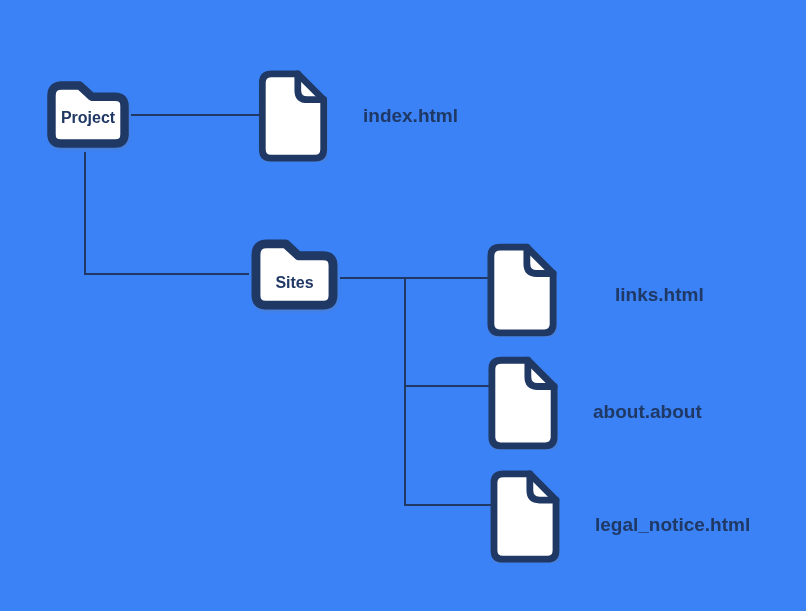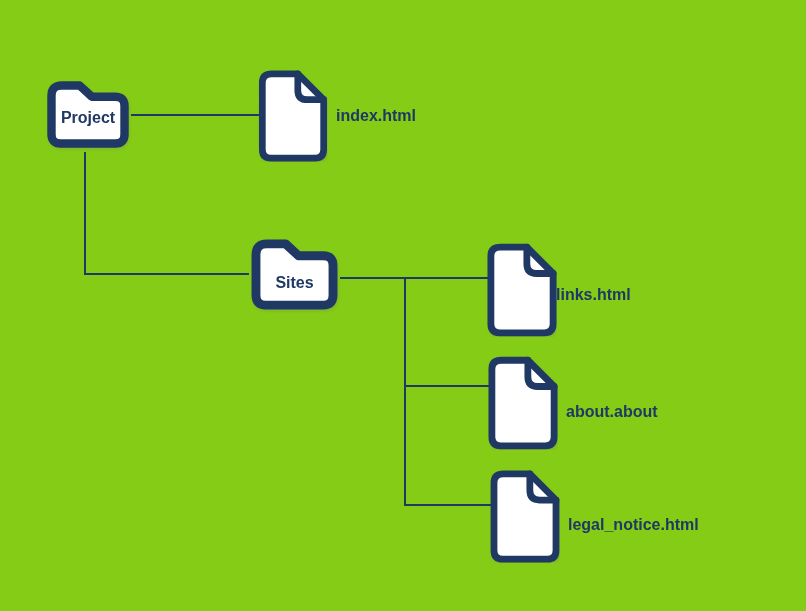--- a/index.html
+++ b/index.html
@@ -4,21 +4,21 @@
 <style>
   html, body {
     margin: 0;
     padding: 0;
     background: #ffffff;
   }
   .canvas {
     position: relative;
     width: 806px;
     height: 611px;
-    background: #84cc16;
+    background: #3b82f6;
     overflow: hidden;
     font-family: "Liberation Sans", sans-serif;
   }
   .connector {
     position: absolute;
     background: #1f3864;
   }
   .node {
     position: absolute;
   }
@@ -44,23 +44,24 @@
     color: #1f3864;
     font-weight: bold;
     font-size: 16px;
     line-height: 20px;
     letter-spacing: 0px;
   }
   .file-label {
     position: absolute;
     color: #1f3864;
     font-weight: bold;
-    font-size: 16px;
+    font-size: 19px;
     line-height: 20px;
     white-space: nowrap;
+    margin-left: 27px;
   }
 </style>
 </head>
 <body>
 
 <div class="canvas">
 
   <div class="connector" style="left:131px; top:114px; width:128px; height:2px;"></div>
   <div class="connector" style="left:84px; top:152px; width:2px; height:123px;"></div>
   <div class="connector" style="left:84px; top:273px; width:165px; height:2px;"></div>
@@ -90,21 +91,21 @@
     </svg>
     <div class="folder-label" style="top:39px;">Sites</div>
   </div>
 
   <div class="node" style="left:487px; top:243px; width:70px; height:94px;">
     <svg viewBox="0 0 72 96">
       <path class="icon-stroke icon-shadow" stroke-width="7" d="M 14 4 L 41 4 L 68 31 L 68 83 Q 68 92 59 92 L 13 92 Q 4 92 4 83 L 4 13 Q 4 4 14 4 Z"></path>
       <path fill="none" stroke="#1f3864" stroke-width="7" stroke-linejoin="round" stroke-linecap="round" d="M 41 4 L 41 21 Q 41 31 51 31 L 68 31"></path>
     </svg>
   </div>
-  <div class="file-label" style="left:556px; top:285px;">links.html</div>
+  <div class="file-label" style="left:588px; top:285px;">links.html</div>
 
   <div class="node" style="left:488px; top:356px; width:70px; height:94px;">
     <svg viewBox="0 0 72 96">
       <path class="icon-stroke icon-shadow" stroke-width="7" d="M 14 4 L 41 4 L 68 31 L 68 83 Q 68 92 59 92 L 13 92 Q 4 92 4 83 L 4 13 Q 4 4 14 4 Z"></path>
       <path fill="none" stroke="#1f3864" stroke-width="7" stroke-linejoin="round" stroke-linecap="round" d="M 41 4 L 41 21 Q 41 31 51 31 L 68 31"></path>
     </svg>
   </div>
   <div class="file-label" style="left:566px; top:402px;">about.about</div>
 
   <div class="node" style="left:490px; top:470px; width:70px; height:93px;">

